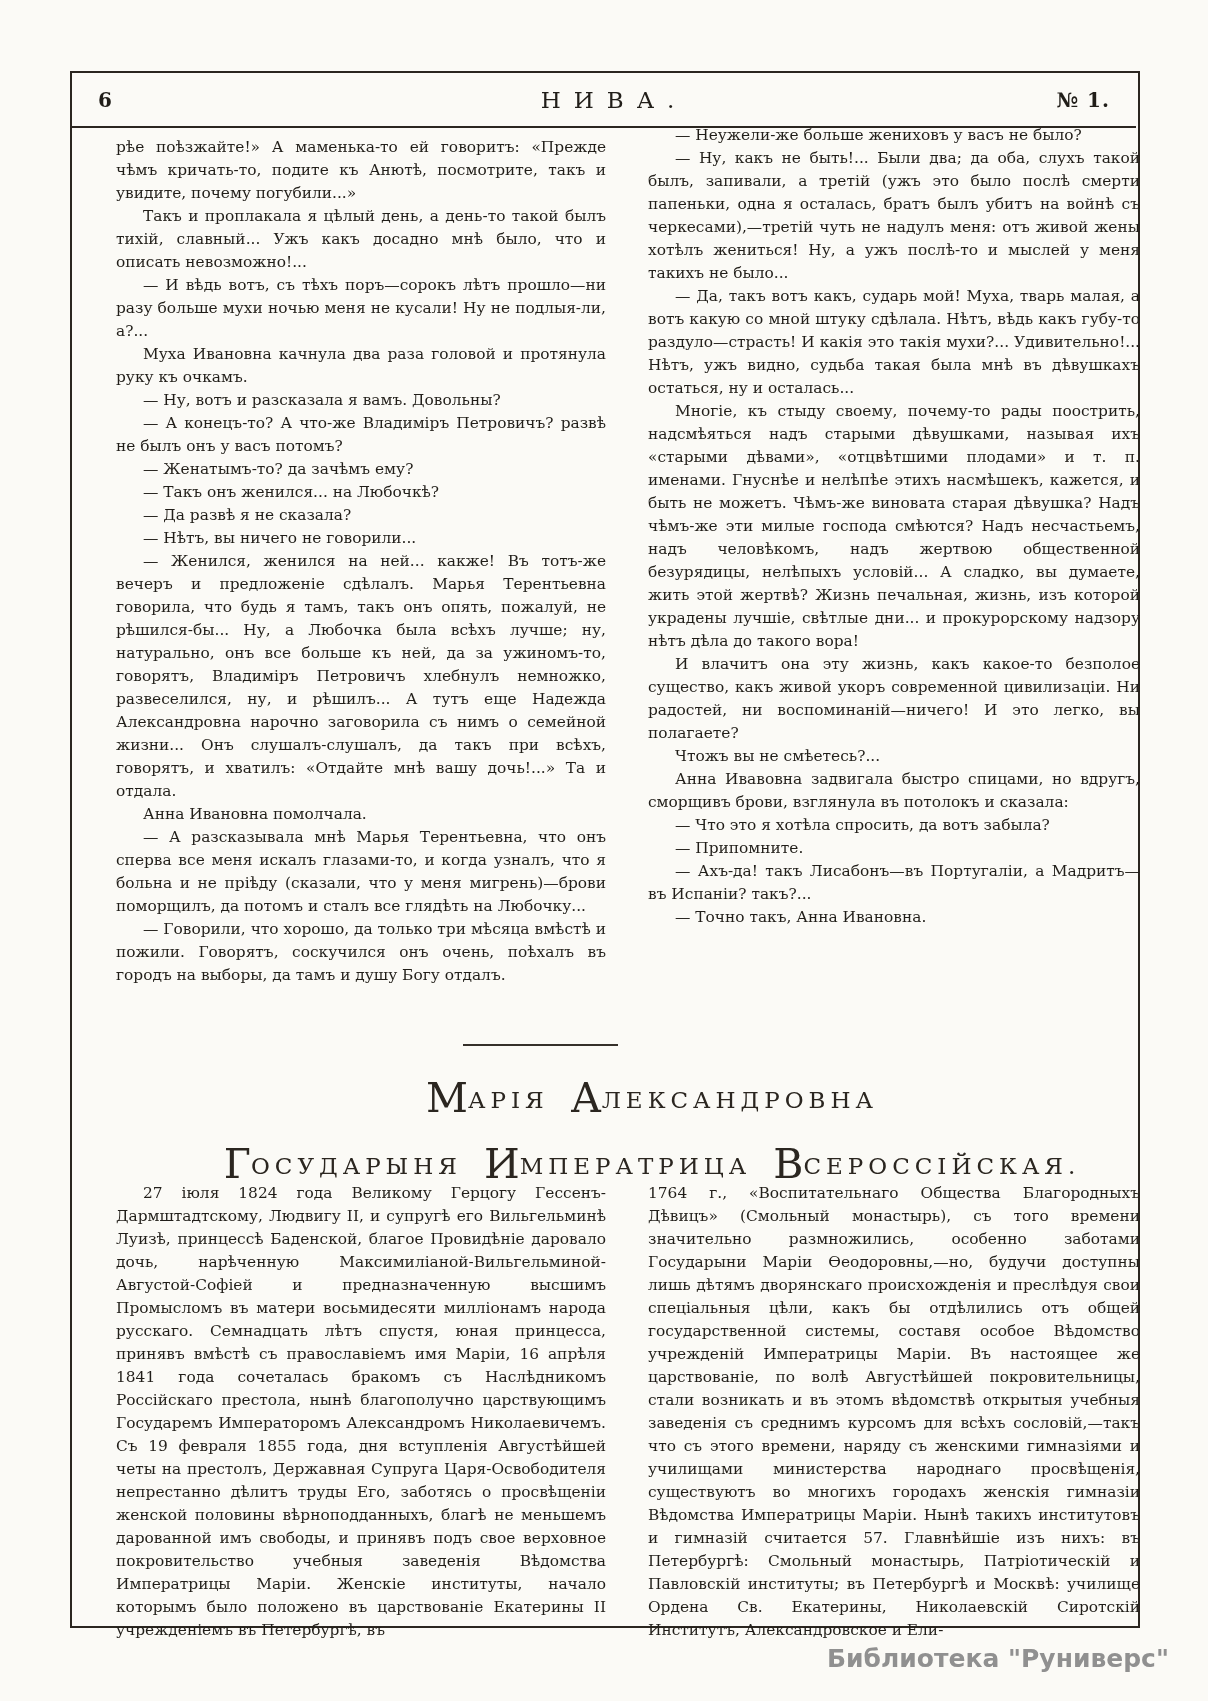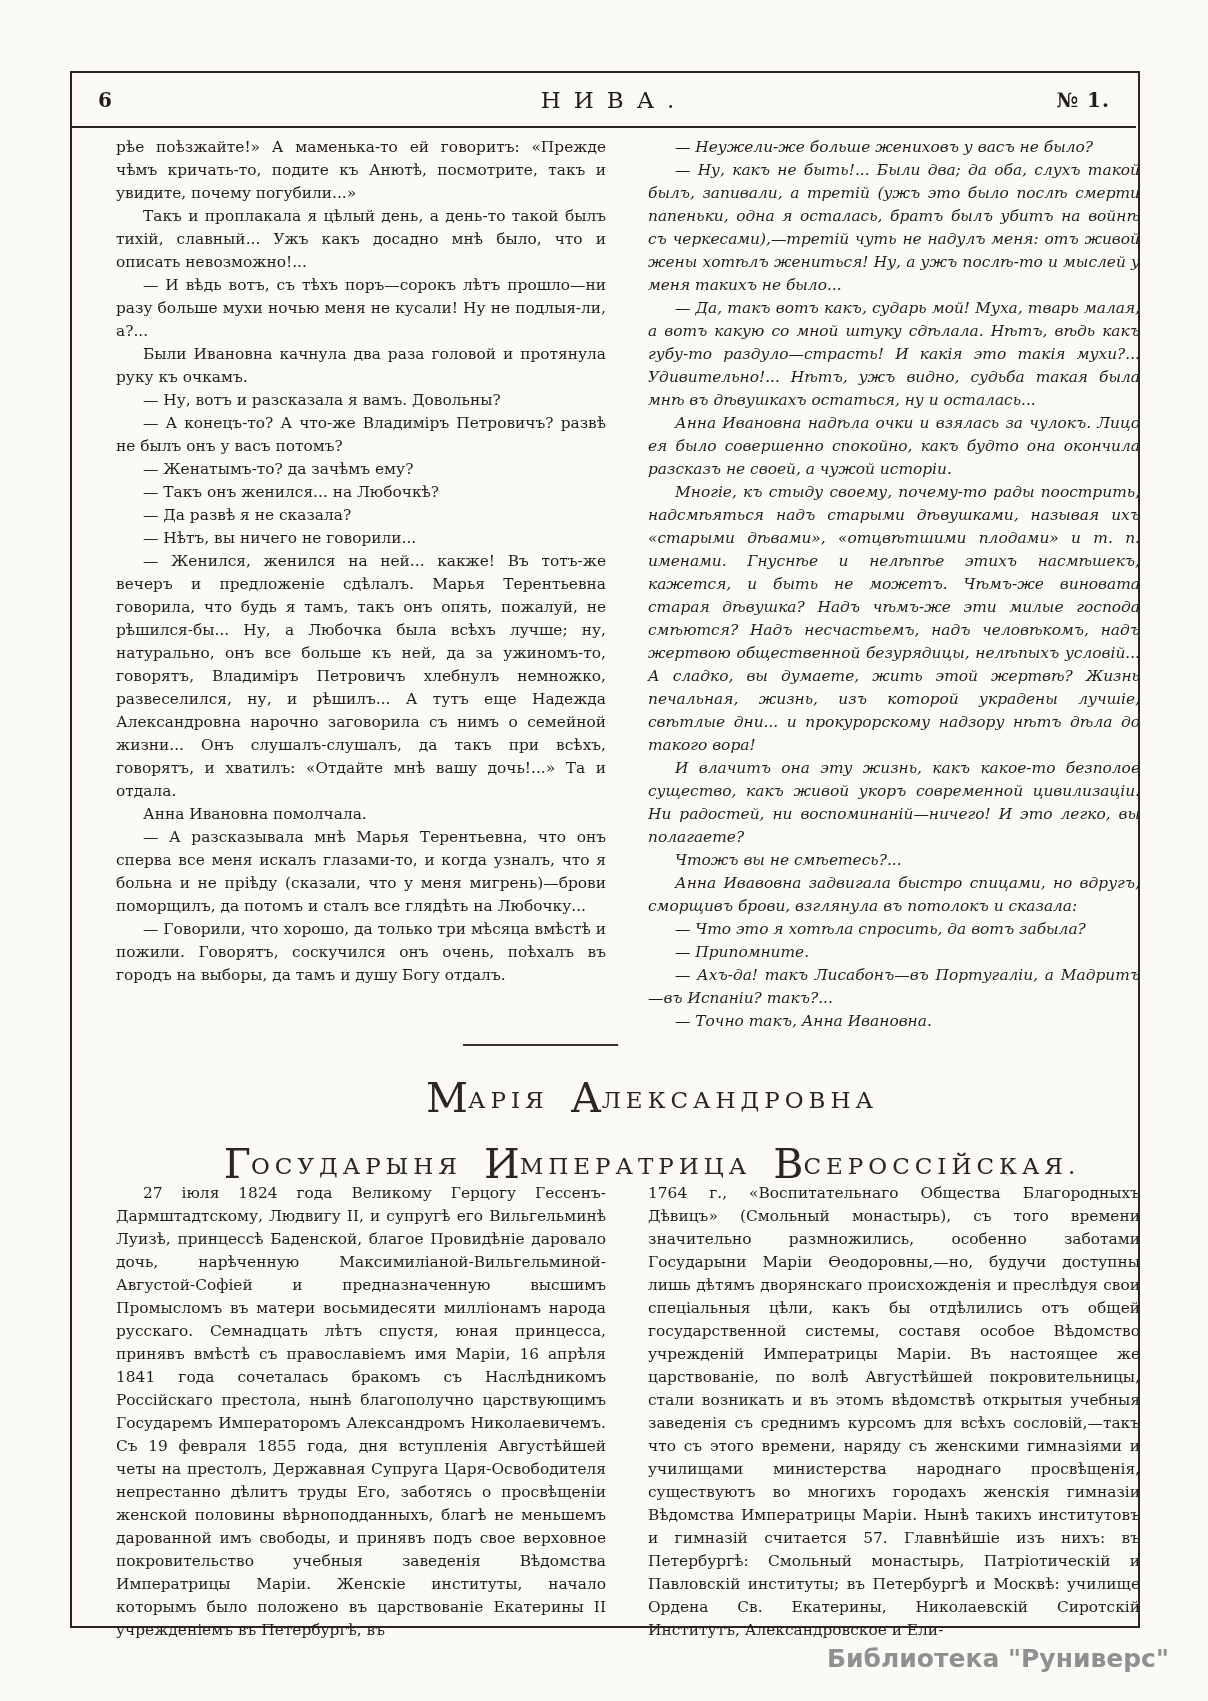--- a/index.html
+++ b/index.html
@@ -20,21 +20,21 @@
   }
   .page-number, .issue-number { font-size:20px; font-weight:bold; letter-spacing:1px; }
   .masthead {
     position:absolute; left:8px; right:0; text-align:center;
     font-size:23px; letter-spacing:13px; font-weight:normal;padding-left:12px;
   }
   .col { position:absolute; font-size:15.4px; line-height:23px;margin-left:28px; }
   .col p { margin:0; text-indent:27px; text-align:justify; }
   .col.continues p:first-child { text-indent:0; }
   .story-left   { left:88px;  top:136px; width:490px; }
-  .story-right  { left:620px; top:136px; width:492px;font-style:italic; }
+  .story-right  { left:620px; top:124px; width:492px; }
   .article-left { left:88px;  top:1182px; width:490px; }
   .article-right{ left:620px; top:1182px; width:492px; }
   .divider {
     position:absolute; left:463px; top:1044px; width:155px; height:0;
     border-top:2px solid #35302a;
   }
   .title-line {
     position:absolute; left:0; width:100%; text-align:center;
     font-weight:normal; color:#2b2620; margin:0; text-transform:uppercase;
     white-space:nowrap;
@@ -60,37 +60,36 @@
   <div class="header">
     <span class="page-number">6</span>
     <span class="masthead">НИВА.</span>
     <span class="issue-number">№ 1.</span>
   </div>
 
   <div class="col story-left continues">
       <p>рѣе поѣзжайте!» А маменька-то ей говоритъ: «Прежде чѣмъ кричать-то, подите къ Анютѣ, посмотрите, такъ и увидите, почему погубили...»</p>
       <p>Такъ и проплакала я цѣлый день, а день-то такой былъ тихій, славный... Ужъ какъ досадно мнѣ было, что и описать невозможно!...</p>
       <p>— И вѣдь вотъ, съ тѣхъ поръ—сорокъ лѣтъ прошло—ни разу больше мухи ночью меня не кусали! Ну не подлыя-ли, а?...</p>
-      <p>Были Ивановна качнула два раза головой и протянула руку къ очкамъ.</p>
+      <p>Муха Ивановна качнула два раза головой и протянула руку къ очкамъ.</p>
       <p>— Ну, вотъ и разсказала я вамъ. Довольны?</p>
       <p>— А конецъ-то? А что-же Владиміръ Петровичъ? развѣ не былъ онъ у васъ потомъ?</p>
       <p>— Женатымъ-то? да зачѣмъ ему?</p>
       <p>— Такъ онъ женился... на Любочкѣ?</p>
       <p>— Да развѣ я не сказала?</p>
       <p>— Нѣтъ, вы ничего не говорили...</p>
       <p>— Женился, женился на ней... какже! Въ тотъ-же вечеръ и предложеніе сдѣлалъ. Марья Терентьевна говорила, что будь я тамъ, такъ онъ опять, пожалуй, не рѣшился-бы... Ну, а Любочка была всѣхъ лучше; ну, натурально, онъ все больше къ ней, да за ужиномъ-то, говорятъ, Владиміръ Петровичъ хлебнулъ немножко, развеселился, ну, и рѣшилъ... А тутъ еще Надежда Александровна нарочно заговорила съ нимъ о семейной жизни... Онъ слушалъ-слушалъ, да такъ при всѣхъ, говорятъ, и хватилъ: «Отдайте мнѣ вашу дочь!...» Та и отдала.</p>
       <p>Анна Ивановна помолчала.</p>
       <p>— А разсказывала мнѣ Марья Терентьевна, что онъ сперва все меня искалъ глазами-то, и когда узналъ, что я больна и не пріѣду (сказали, что у меня мигрень)—брови поморщилъ, да потомъ и сталъ все глядѣть на Любочку...</p>
       <p>— Говорили, что хорошо, да только три мѣсяца вмѣстѣ и пожили. Говорятъ, соскучился онъ очень, поѣхалъ въ городъ на выборы, да тамъ и душу Богу отдалъ.</p>
     </div>
   <div class="col story-right">
       <p>— Неужели-же больше жениховъ у васъ не было?</p>
       <p>— Ну, какъ не быть!... Были два; да оба, слухъ такой былъ, запивали, а третій (ужъ это было послѣ смерти папеньки, одна я осталась, братъ былъ убитъ на войнѣ съ черкесами),—третій чуть не надулъ меня: отъ живой жены хотѣлъ жениться! Ну, а ужъ послѣ-то и мыслей у меня такихъ не было...</p>
       <p>— Да, такъ вотъ какъ, сударь мой! Муха, тварь малая, а вотъ какую со мной штуку сдѣлала. Нѣтъ, вѣдь какъ губу-то раздуло—страсть! И какія это такія мухи?... Удивительно!... Нѣтъ, ужъ видно, судьба такая была мнѣ въ дѣвушкахъ остаться, ну и осталась...</p>
-      <p>Анна Ивановна надѣла очки и взялась за чулокъ. Лицо ея было совершенно спокойно, какъ будто она окончила разсказъ не своей, а чужой исторіи.</p>
       <p>Многіе, къ стыду своему, почему-то рады поострить, надсмѣяться надъ старыми дѣвушками, называя ихъ «старыми дѣвами», «отцвѣтшими плодами» и т. п. именами. Гнуснѣе и нелѣпѣе этихъ насмѣшекъ, кажется, и быть не можетъ. Чѣмъ-же виновата старая дѣвушка? Надъ чѣмъ-же эти милые господа смѣются? Надъ несчастьемъ, надъ человѣкомъ, надъ жертвою общественной безурядицы, нелѣпыхъ условій... А сладко, вы думаете, жить этой жертвѣ? Жизнь печальная, жизнь, изъ которой украдены лучшіе, свѣтлые дни... и прокурорскому надзору нѣтъ дѣла до такого вора!</p>
       <p>И влачитъ она эту жизнь, какъ какое-то безполое существо, какъ живой укоръ современной цивилизаціи. Ни радостей, ни воспоминаній—ничего! И это легко, вы полагаете?</p>
       <p>Чтожъ вы не смѣетесь?...</p>
       <p>Анна Ивавовна задвигала быстро спицами, но вдругъ, сморщивъ брови, взглянула въ потолокъ и сказала:</p>
       <p>— Что это я хотѣла спросить, да вотъ забыла?</p>
       <p>— Припомните.</p>
       <p>— Ахъ-да! такъ Лисабонъ—въ Португаліи, а Мадритъ—въ Испаніи? такъ?...</p>
       <p>— Точно такъ, Анна Ивановна.</p>
     </div>
 

